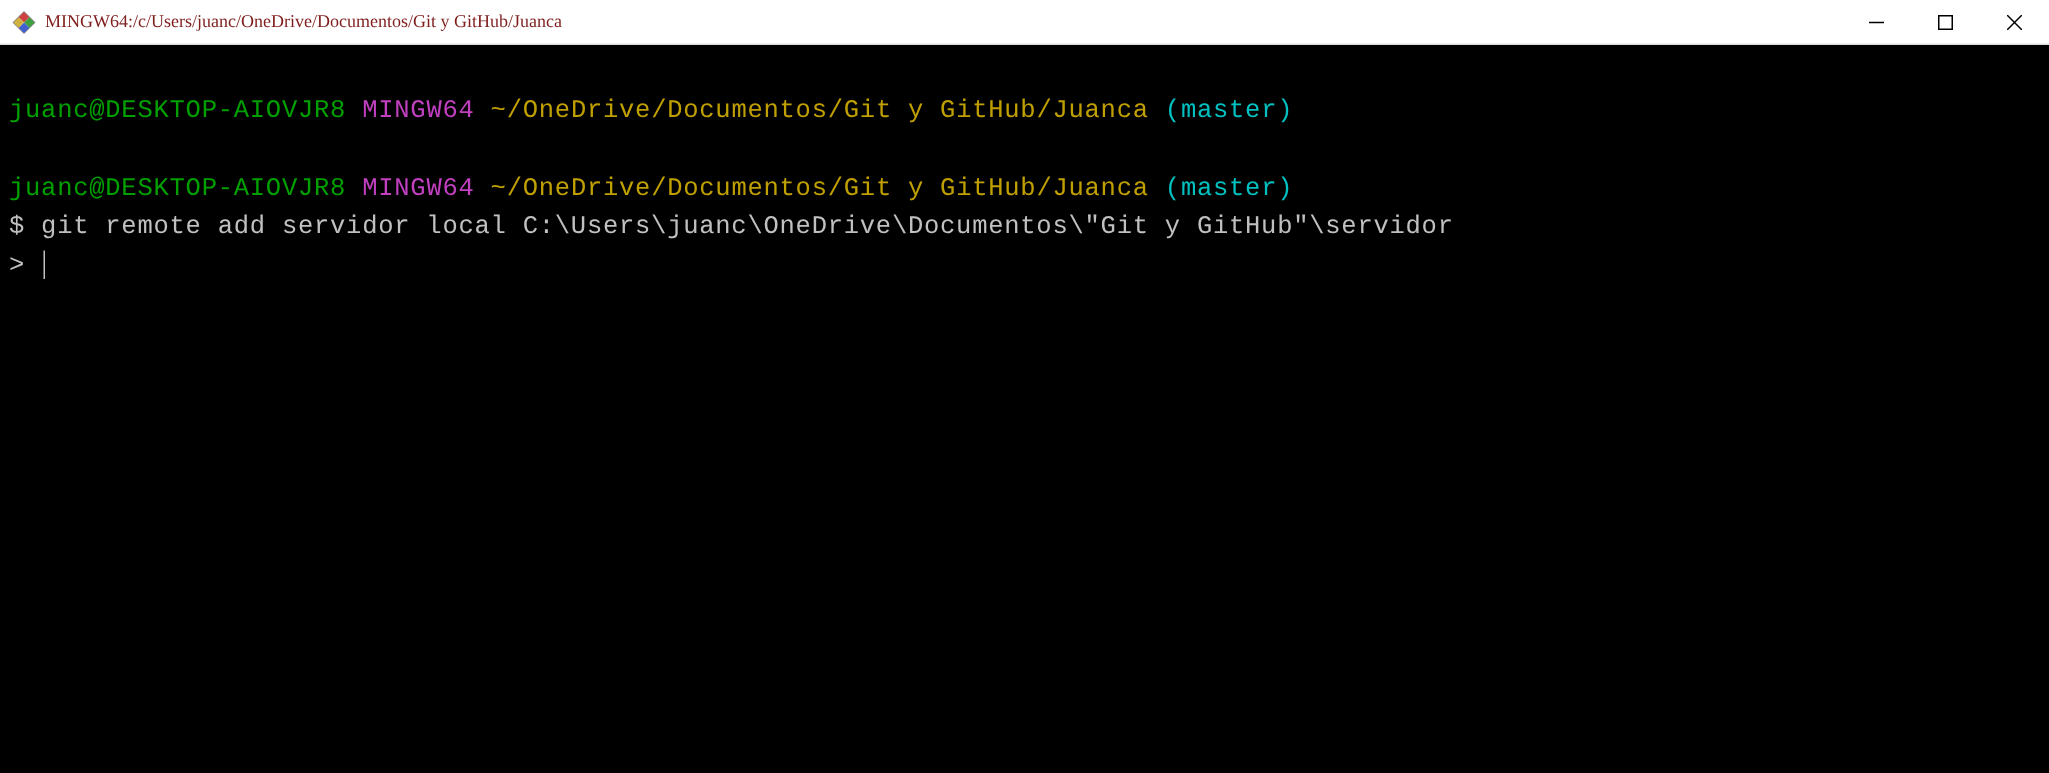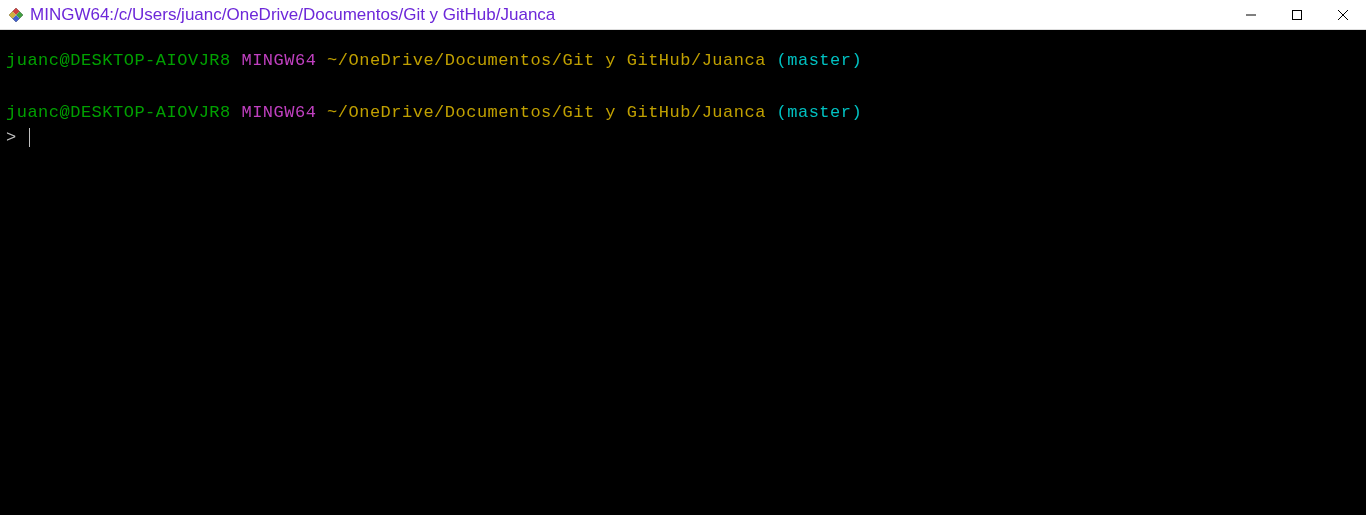--- a/index.html
+++ b/index.html
@@ -29,39 +29,39 @@
       gap: 6px;
     }
     .app-icon {
       width: 16px;
       height: 16px;
       display: inline-flex;
       align-items: center;
       justify-content: center;
     }
     .title-text {
-      font-family: Liberation Sans, sans-serif;
-      font-size: 17px;
-      color: #6d28d9;
+      font-family: Liberation Serif, serif;
+      font-size: 12px;
+      color: #7f1d1d;
     }
     .window-controls {
       display: flex;
       height: 100%;
     }
     .wc-btn {
       width: 46px;
       height: 100%;
       display: flex;
       align-items: center;
       justify-content: center;
       cursor: pointer;
       font-family: 'Segoe UI', sans-serif;
     }
     .terminal {
-      padding: 18px 6px 6px 6px;
+      padding: 32px 6px 6px 6px;
       font-size: 17px;
       line-height: 1.5;
       letter-spacing: 0.5px;
       font-weight: 500;
     }
     .blank-line {
       height: 26px;
     }
     .user-host { color: #00a000; }
     .mingw { color: #c040c0; }
@@ -121,16 +121,20 @@
     <span class="branch">(master)</span>
   </div>
   <div class="blank-line"></div>
   <div>
     <span class="user-host">juanc@DESKTOP-AIOVJR8</span>
     <span class="mingw">MINGW64</span>
     <span class="path">~/OneDrive/Documentos/Git y GitHub/Juanca</span>
     <span class="branch">(master)</span>
   </div>
   <div>
+    <span class="cmd">$</span>
+    <span class="cmd">git remote add servidor local C:\Users\juanc\OneDrive\Documentos\"Git y GitHub"\servidor</span>
+  </div>
+  <div>
     <span class="cmd">&gt;</span>
     <span class="cursor"></span>
   </div>
 </div>
 
 </body></html>

